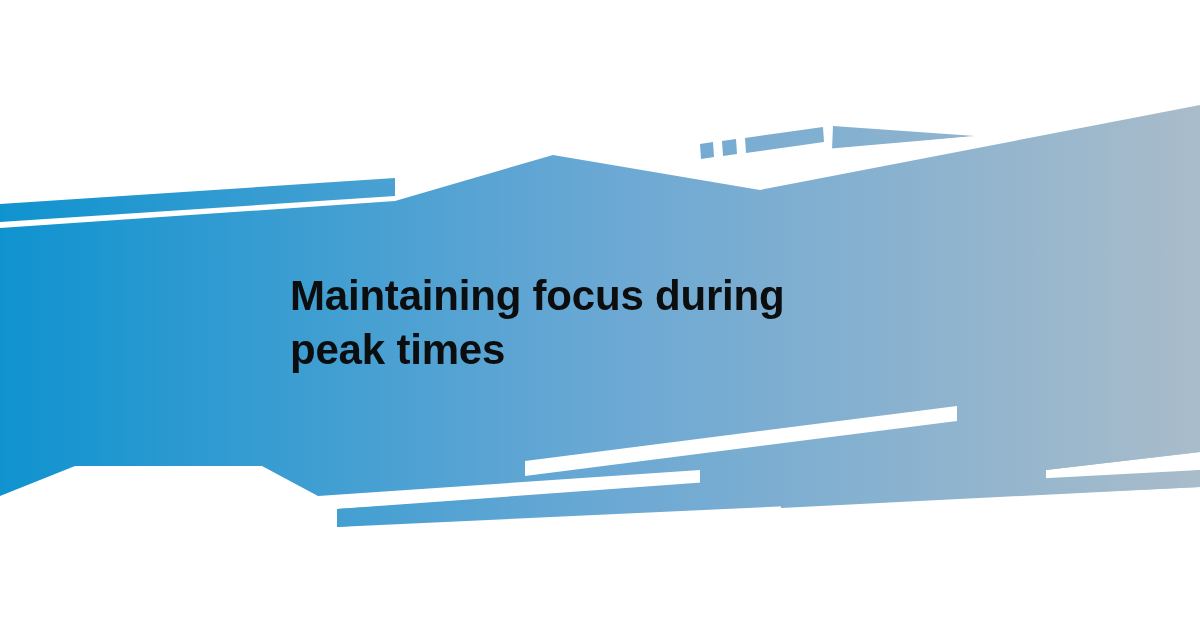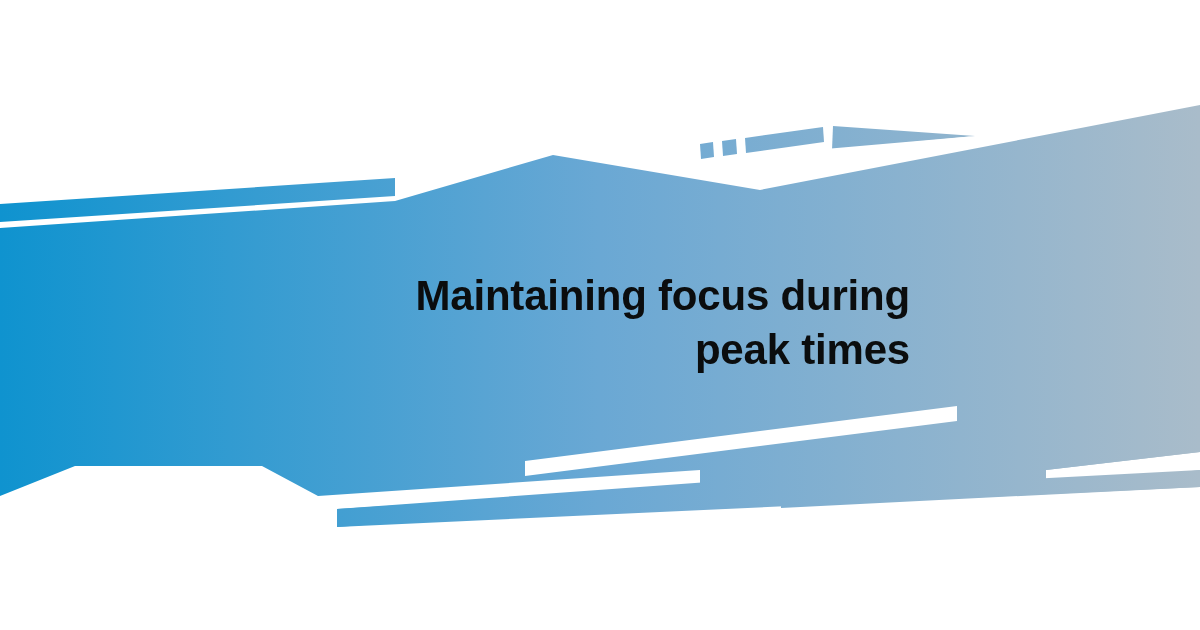--- a/index.html
+++ b/index.html
@@ -33,21 +33,21 @@
     height: 630px;
     display: flex;
     align-items: center;
     justify-content: center;
     pointer-events: none;
   }
   .headline {
     width: 620px;
     margin: 4px;
     padding: 0;
-    text-align: right;
+    text-align: left;
     font-family: "Liberation Sans", sans-serif;
     font-size: 42px;
     font-weight: bold;
     line-height: 1.28;
     letter-spacing: -0.2px;
     color: #0b0d0e;
     transform: translateY(8px);
     white-space: pre-line;
   }
 </style>

